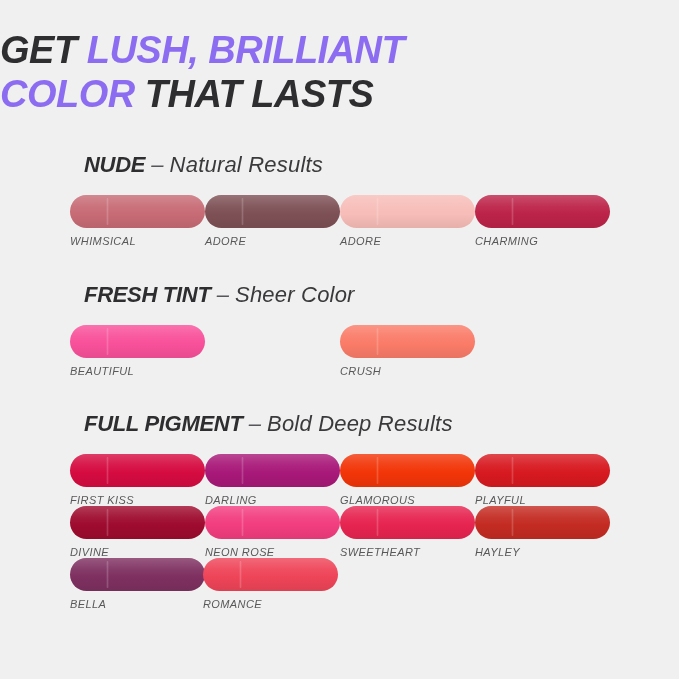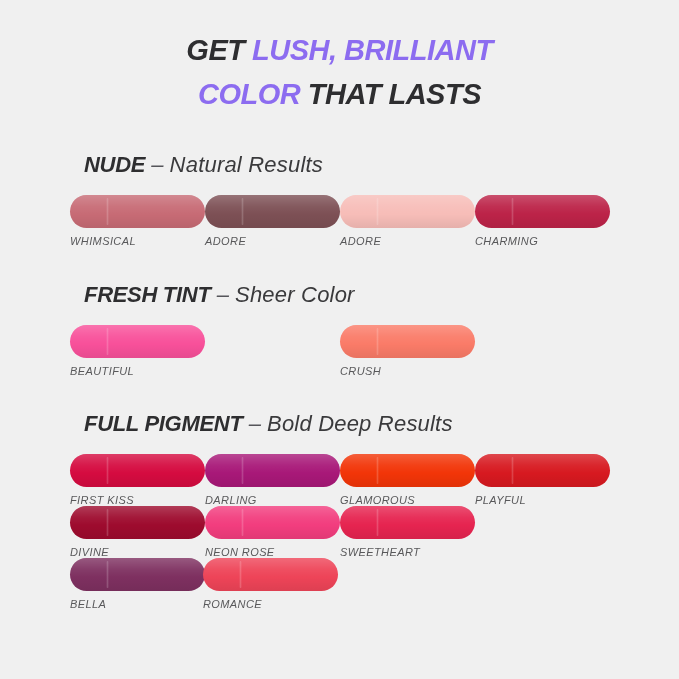--- a/index.html
+++ b/index.html
@@ -20,24 +20,24 @@
     background: #f0f0f0;
     box-sizing: border-box;
   }
 
   
   .headline {
     position: absolute;
     top: 28px;
     left: 0;
     width: 679px;
-    text-align: center;
+    text-align: left;
     font-weight: bold;
     font-style: italic;
-    font-size: 29px;
+    font-size: 38px;
     line-height: 44px;
     letter-spacing: -0.5px;
     color: #2e2e30;
     font-family: "Liberation Sans", sans-serif;
   }
   .headline .ln { display: block; white-space: nowrap; }
   .hl-dark { color: #2e2e30; }
   .hl-purple { color: #8c6cf0; }
 
   
@@ -207,20 +207,24 @@
           <div class="label">DIVINE</div>
         </div>
         <div class="cell" style="left:135px;">
           <div class="swatch" style="background:#f23d7e;"></div>
           <div class="label">NEON ROSE</div>
         </div>
         <div class="cell" style="left:270px;">
           <div class="swatch" style="background:#e62450;"></div>
           <div class="label">SWEETHEART</div>
         </div>
+        <div class="cell" style="left:405px;">
+          <div class="swatch" style="background:#c32b22;"></div>
+          <div class="label">HAYLEY</div>
+        </div>
       </div>
 
       <div class="row">
         <div class="cell" style="left:0px;">
           <div class="swatch" style="background:#7e3060;"></div>
           <div class="label">BELLA</div>
         </div>
         <div class="cell" style="left:133px;">
           <div class="swatch" style="background:#ee4458;"></div>
           <div class="label">ROMANCE</div>

